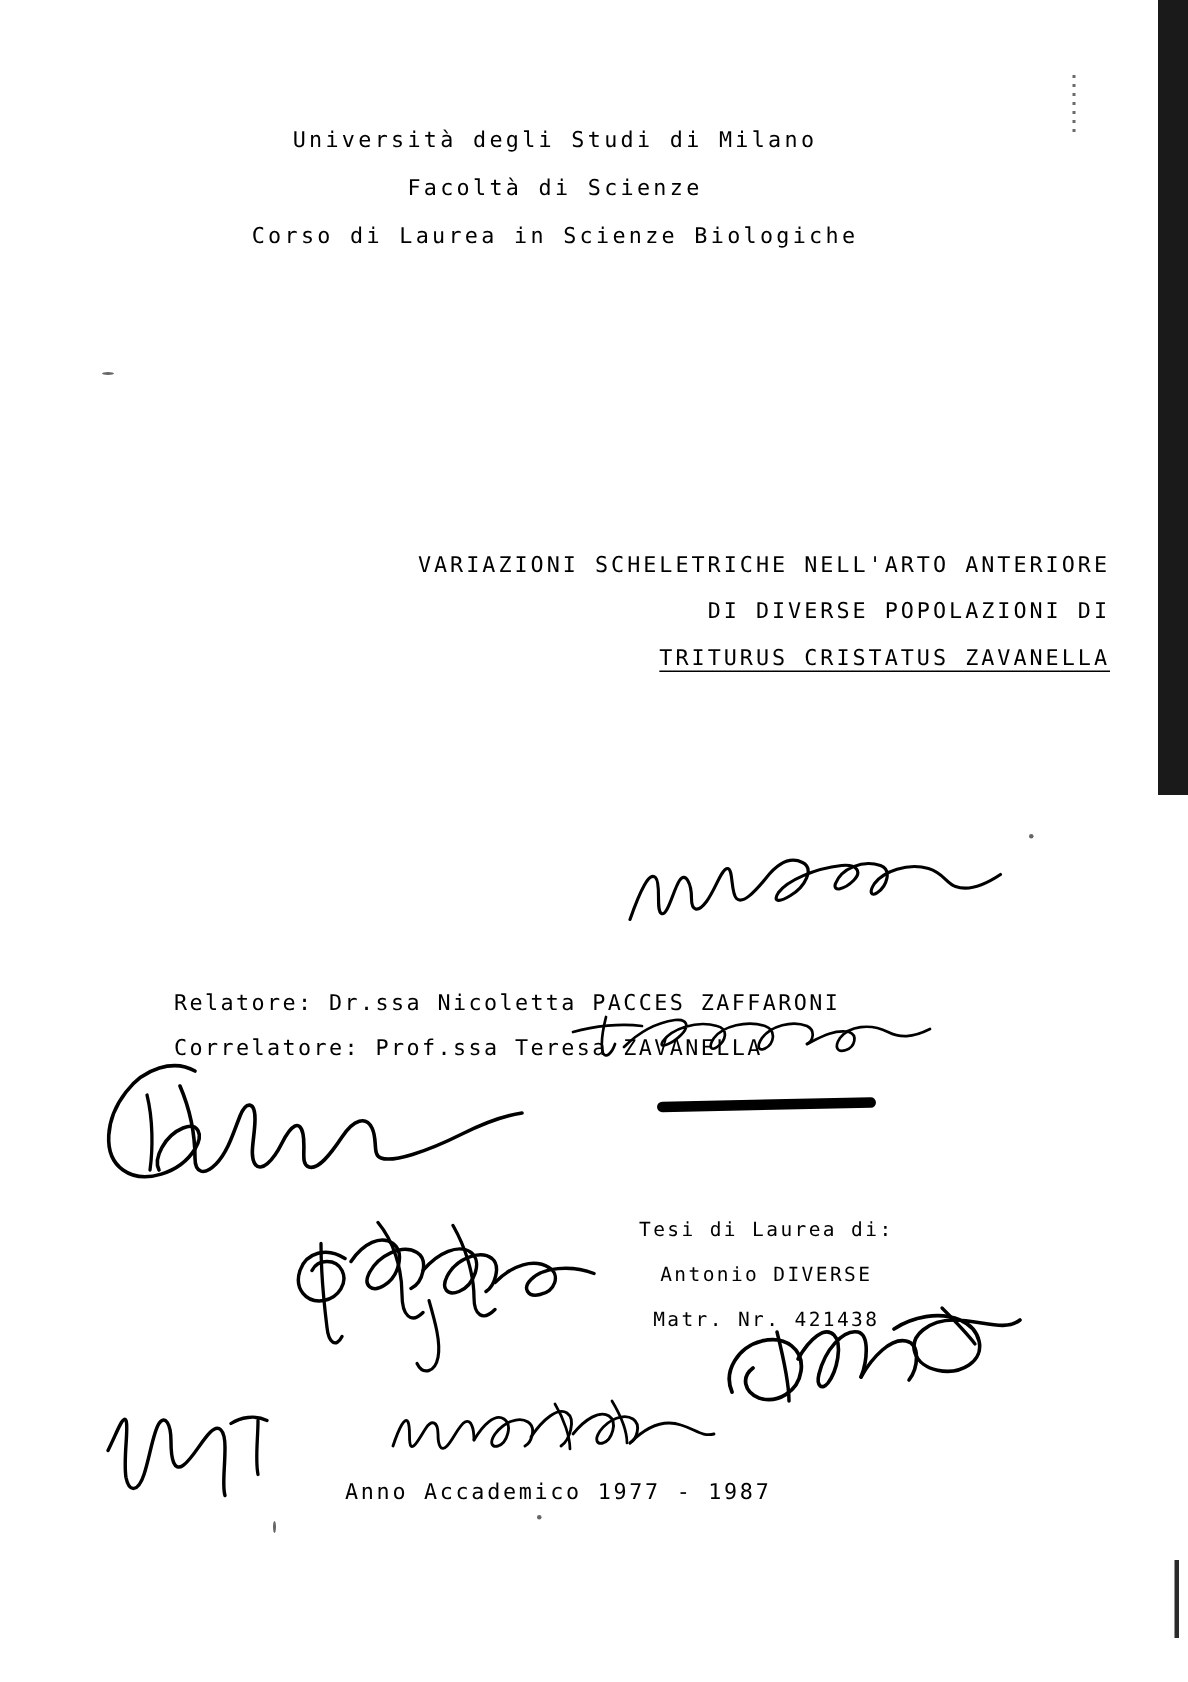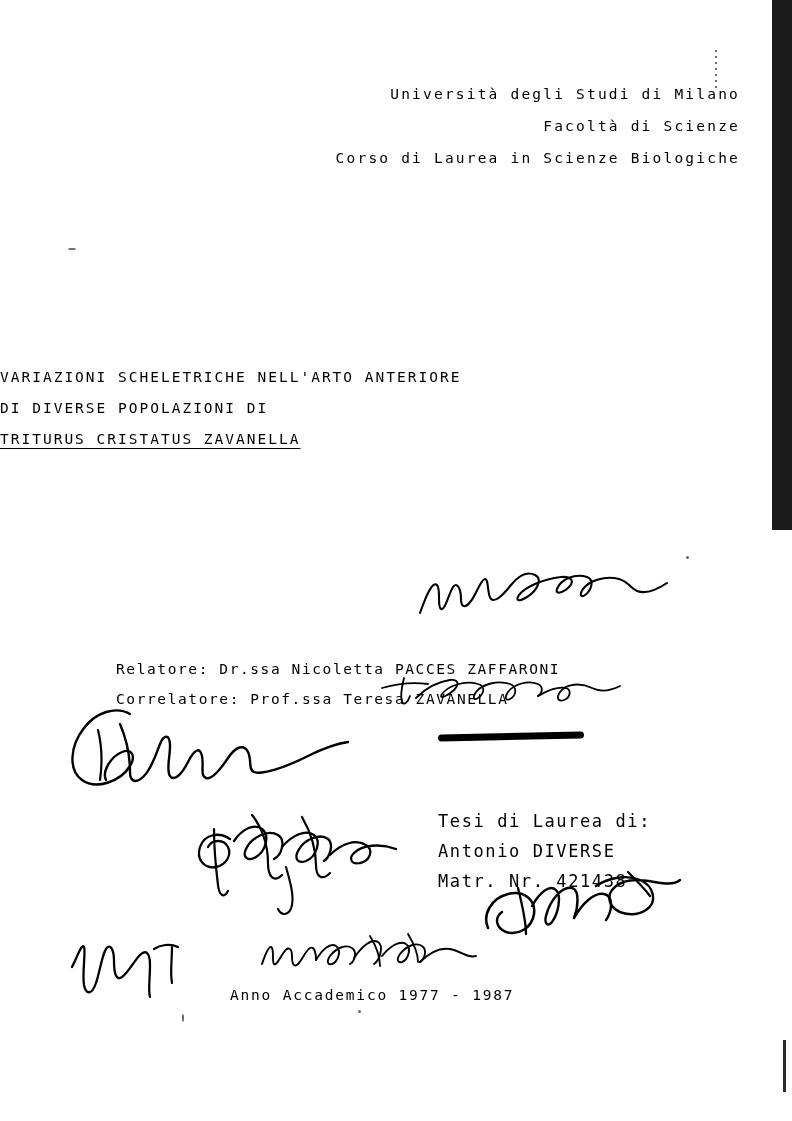--- a/index.html
+++ b/index.html
@@ -60,29 +60,29 @@
   .header-block {
     position: absolute;
     top: 78px;
     left: 0;
     width: 740px;
     text-align: center;
     line-height: 32px;
     font-size: 14.5px;
     letter-spacing: 2.2px;
   }
-  .header-block div { white-space: nowrap; text-align: right; }
+  .header-block div { white-space: nowrap; }
 
   
   .title-block {
     position: absolute;
     top: 362px;
     left: 0;
     width: 740px;
-    text-align: left;
+    text-align: right;
     line-height: 31px;
     font-size: 14.5px;
     letter-spacing: 2.0px;
   }
   .title-block .species {
     text-decoration: underline;
     text-underline-offset: 4px;
   }
 
   
@@ -93,24 +93,25 @@
     font-size: 14.5px;
     letter-spacing: 1.6px;
     line-height: 30px;
     margin-top: 32px;
   }
 
   
   .candidate {
     position: absolute;
     top: 806px;
-    left: 438px;
-    font-size: 17px;
+    left: 426px;
+    font-size: 13px;
     letter-spacing: 1.6px;
     line-height: 30px;
+    text-align: center;
   }
 
   
   .year {
     position: absolute;
     top: 987px;
     left: 230px;
     font-size: 14.5px;
     letter-spacing: 1.8px;
   }

